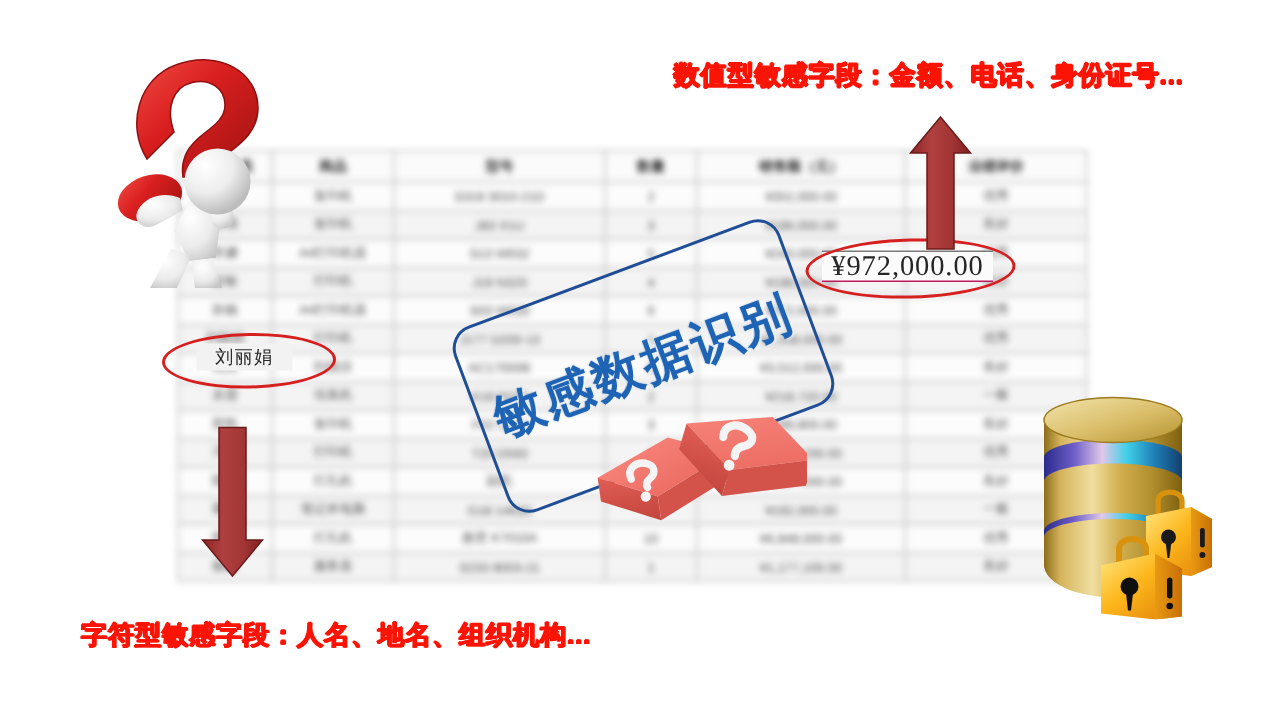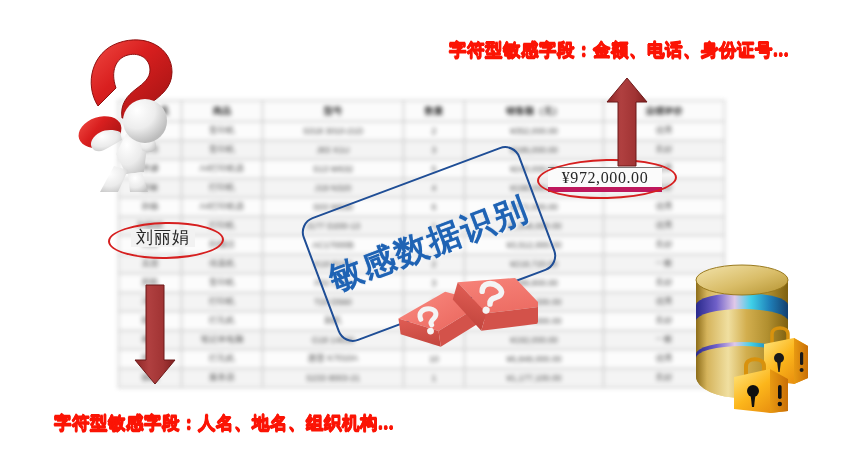--- a/index.html
+++ b/index.html
@@ -91,32 +91,32 @@
     background: #fbfbfb;
     white-space: nowrap;
     text-align: center;
   }
   #cell-amount {
     left: 548px;
     top: 167px;
     width: 114px;
     height: 19px;
     line-height: 19px;
-    font-size: 16px;
+    font-size: 19px;
     letter-spacing: 0.6px;
     border-top: 1px solid #7a7a7a;
-    border-bottom: 5px solid #be185d;
+    border-bottom: 1px solid #be185d;
   }
   #cell-name {
     left: 131px;
     top: 229px;
     width: 64px;
     height: 18px;
     line-height: 18px;
-    font-size: 17px;
+    font-size: 12px;
     letter-spacing: 1px;
     background: #f2f2f2;
   }
 
   
   .ellipse {
     position: absolute;
     border: 2.2px solid #d61f1f;
     border-radius: 50%;
     background: transparent;
@@ -526,17 +526,17 @@
         <polygon points="0,16 36,8 54,18 54,50 36,52 0,48" fill="url(#lockG)"></polygon>
         <polygon points="36,8 54,18 54,50 36,52" fill="url(#lockSide)"></polygon>
         <circle cx="19" cy="30" r="6" fill="#0f0f0f"></circle>
         <polygon points="16.6,34 21.4,34 20,46 18,46" fill="#0f0f0f"></polygon>
         <rect x="44" y="24" width="3.6" height="14" rx="1.8" fill="#0f0f0f"></rect>
         <circle cx="45.8" cy="43" r="2.2" fill="#0f0f0f"></circle>
       </g>
     </svg>
   </div>
 
-  <div class="callout-label" id="label-numeric">字符型敏感字段：金额、电话、身份证号...</div>
+  <div class="callout-label" id="label-numeric">数值型敏感字段：金额、电话、身份证号...</div>
 
   <div class="callout-label" id="label-char">字符型敏感字段：人名、地名、组织机构...</div>
 
 </div>
 
 </body></html>

